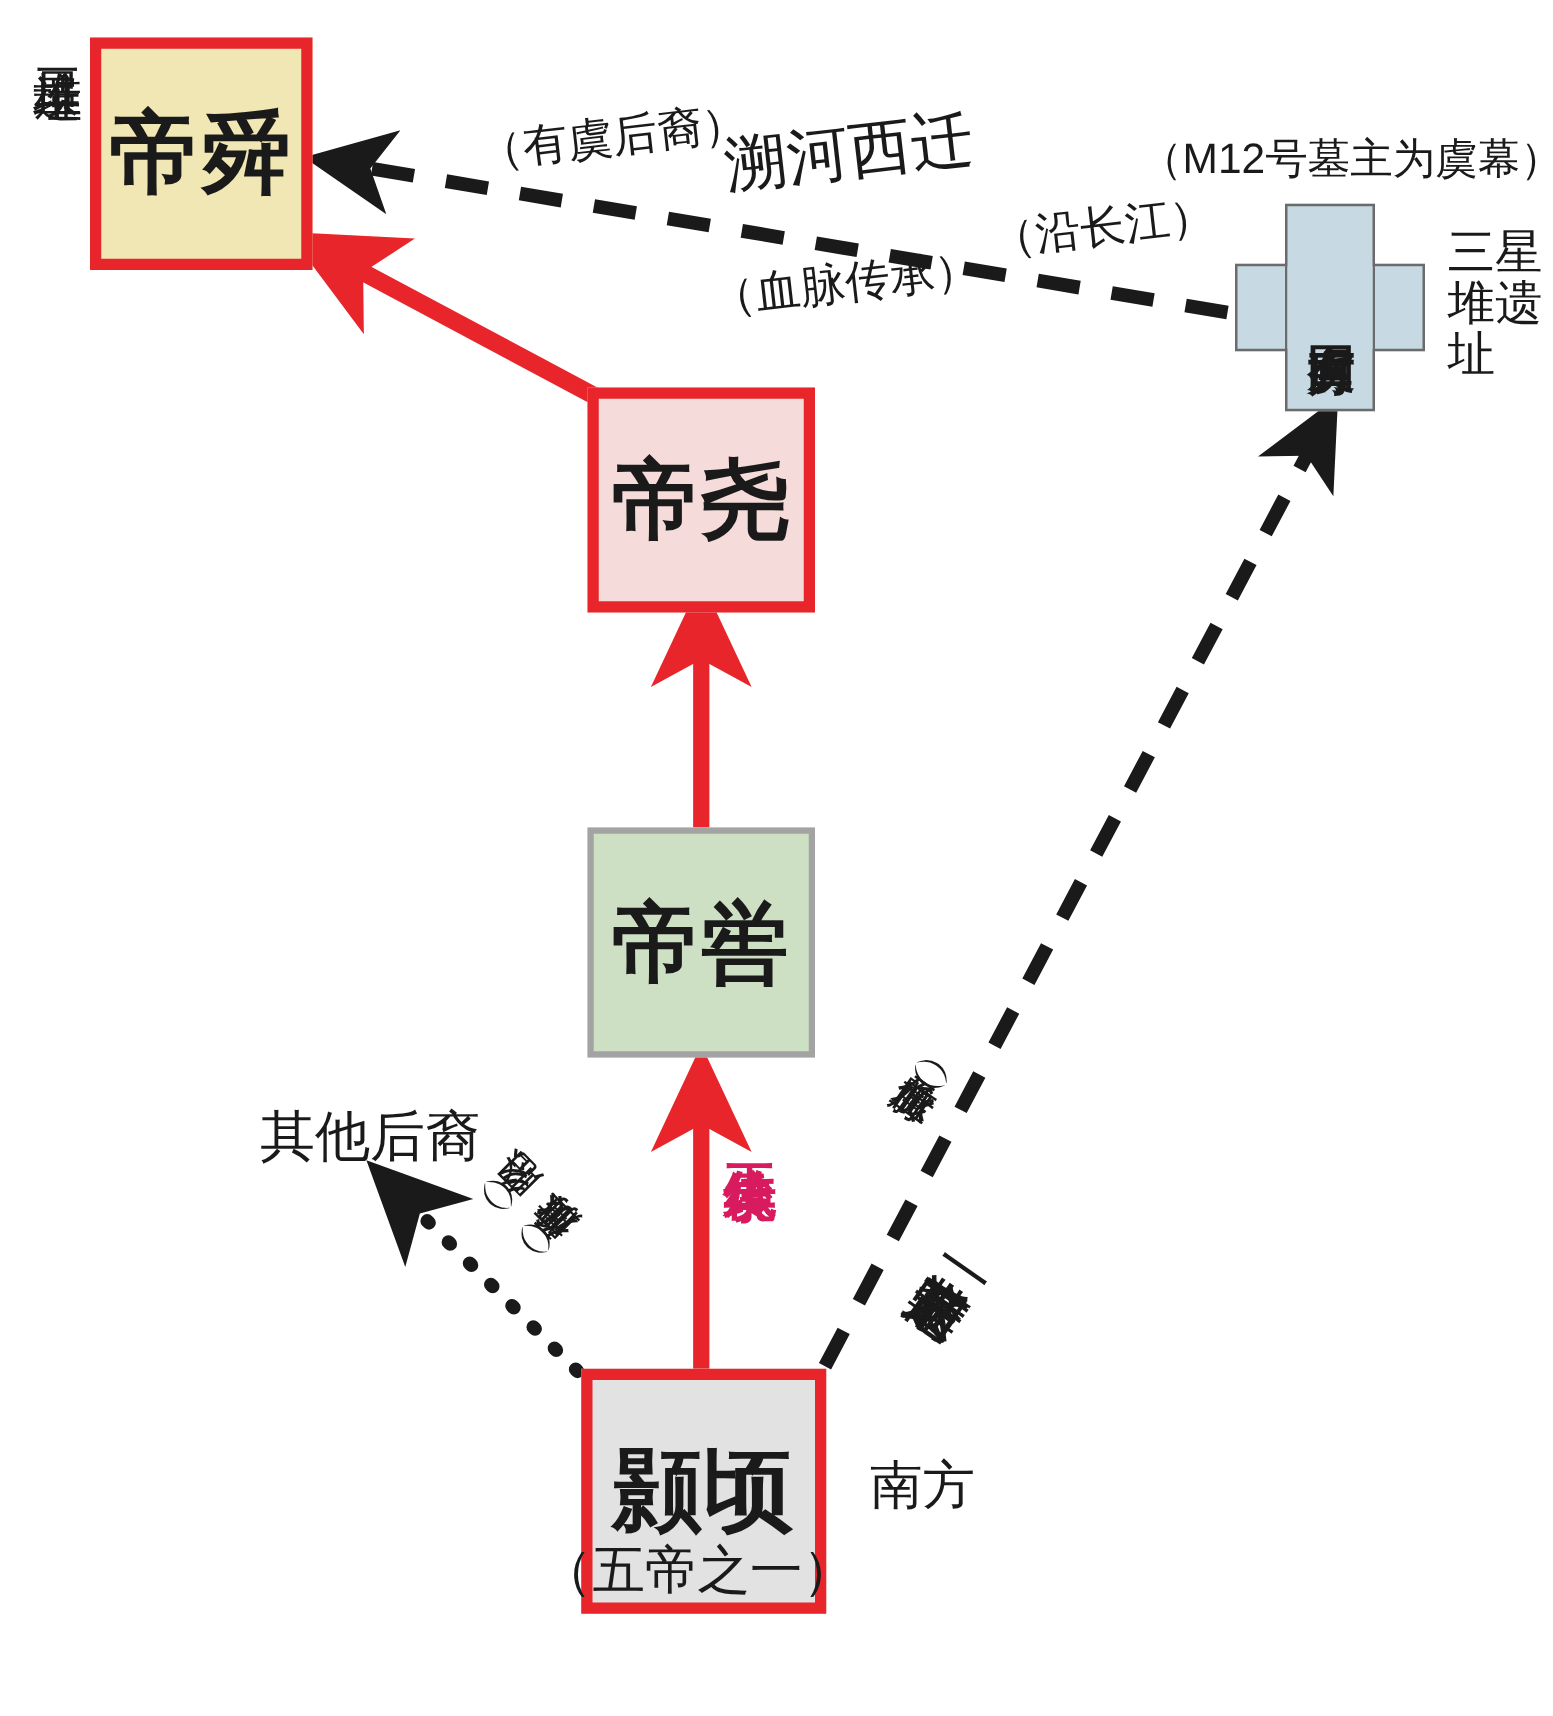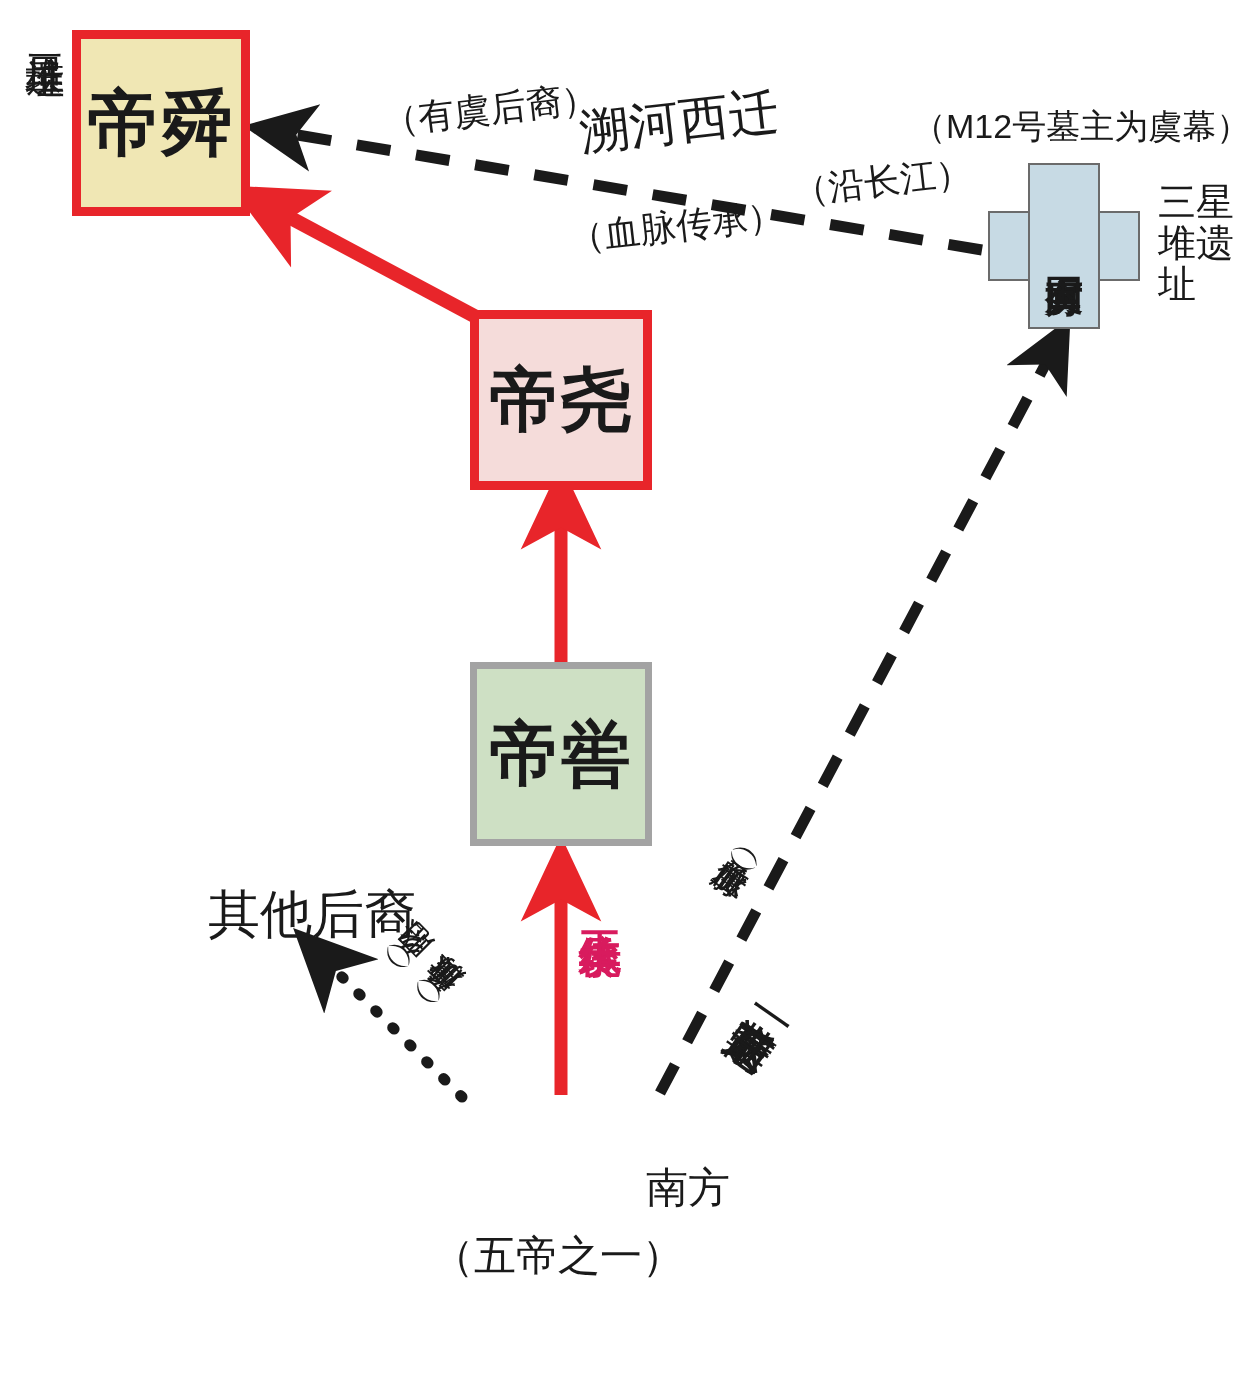--- a/index.html
+++ b/index.html
@@ -47,21 +47,21 @@
   #node-yao {
     left: 470px; top: 310px;
     width: 182px; height: 180px;
     background: #f5dcda;
     border: 9px solid #e8252a;
   }
   #node-ku {
     left: 470px; top: 662px;
     width: 182px; height: 184px;
     background: #cee0c4;
-    border: 7px solid #a3a3a3;
+    border: 5px solid #a3a3a3;
   }
   #node-zhuanxu {
     left: 465px; top: 1095px;
     width: 196px; height: 196px;
     background: #e2e2e2;
     border: 9px solid #e8252a;
   }
   #node-shun .node-label { font-size: 72px; }
   #node-yao .node-label { font-size: 70px; }
   #node-ku .node-label { font-size: 70px; }
@@ -129,30 +129,30 @@
     line-height: 1.08;
     white-space: normal;
     width: 84px;
     text-align: left;
   }
   #caption-m12 {
     left: 912px; top: 104px;
     font-size: 34px;
   }
   #caption-nanfang {
-    left: 646px; top: 1160px;
+    left: 696px; top: 1160px;
     font-size: 42px;
   }
   #caption-wudi {
     left: 432px; top: 1228px;
     font-size: 42px;
   }
   #caption-other-desc {
     left: 208px; top: 880px;
-    font-size: 52px;
+    font-size: 44px;
   }
   #caption-su-he {
     left: 576px; top: 100px;
     font-size: 50px;
     transform: rotate(-6.5deg);
     transform-origin: left top;
   }
   #caption-youyu-houyi {
     left: 380px; top: 98px;
     font-size: 36px;
@@ -252,20 +252,23 @@
   </div>
 
   <div class="node" id="node-yao">
     <span class="node-label">帝尧</span>
   </div>
 
   <div class="node" id="node-ku">
     <span class="node-label">帝喾</span>
   </div>
 
+  <div class="node" id="node-zhuanxu">
+    <span class="node-label">颢顷</span>
+  </div>
 
   <div id="node-youyu">
     <div class="cross-h"></div>
     <div class="cross-v"></div>
     <div class="cross-inner-mask"></div>
     <span class="node-label">有虞方国</span>
   </div>
 
   <div class="caption vertical-caption" id="caption-sanxingdui">三星堆遗址</div>
 

